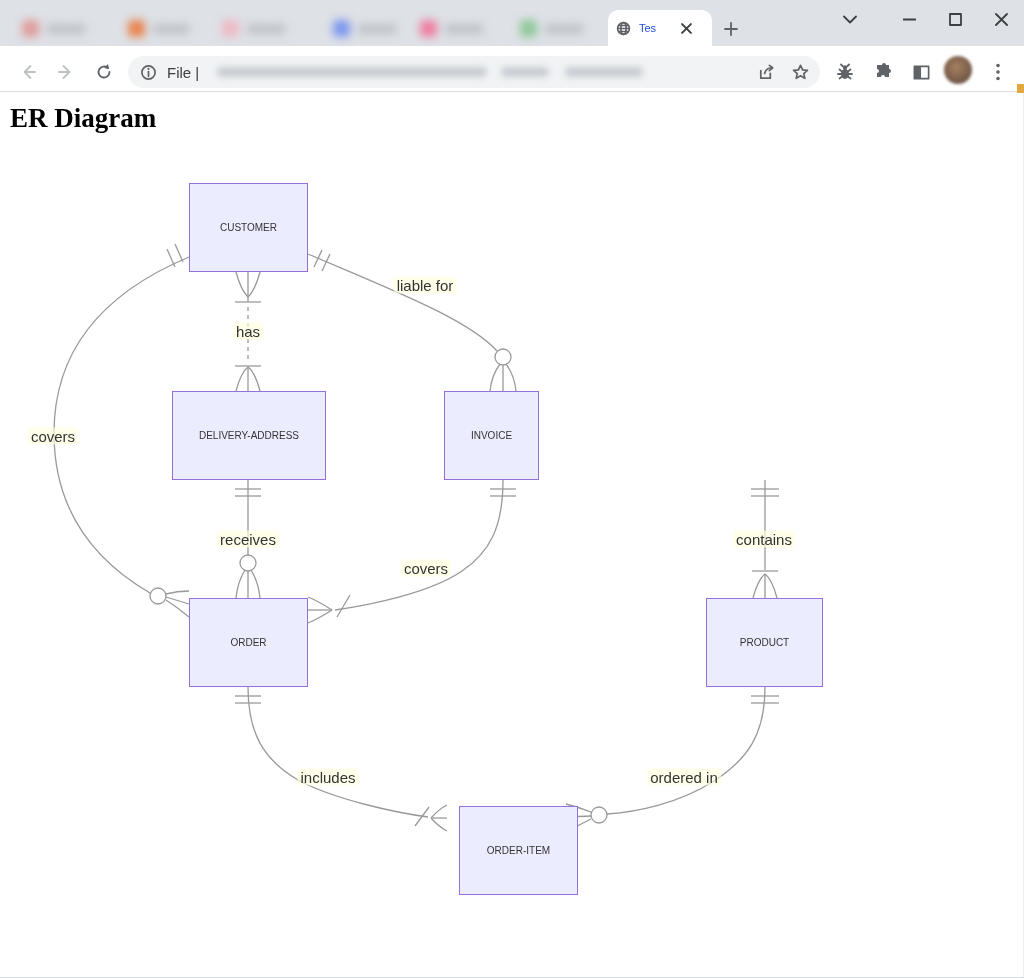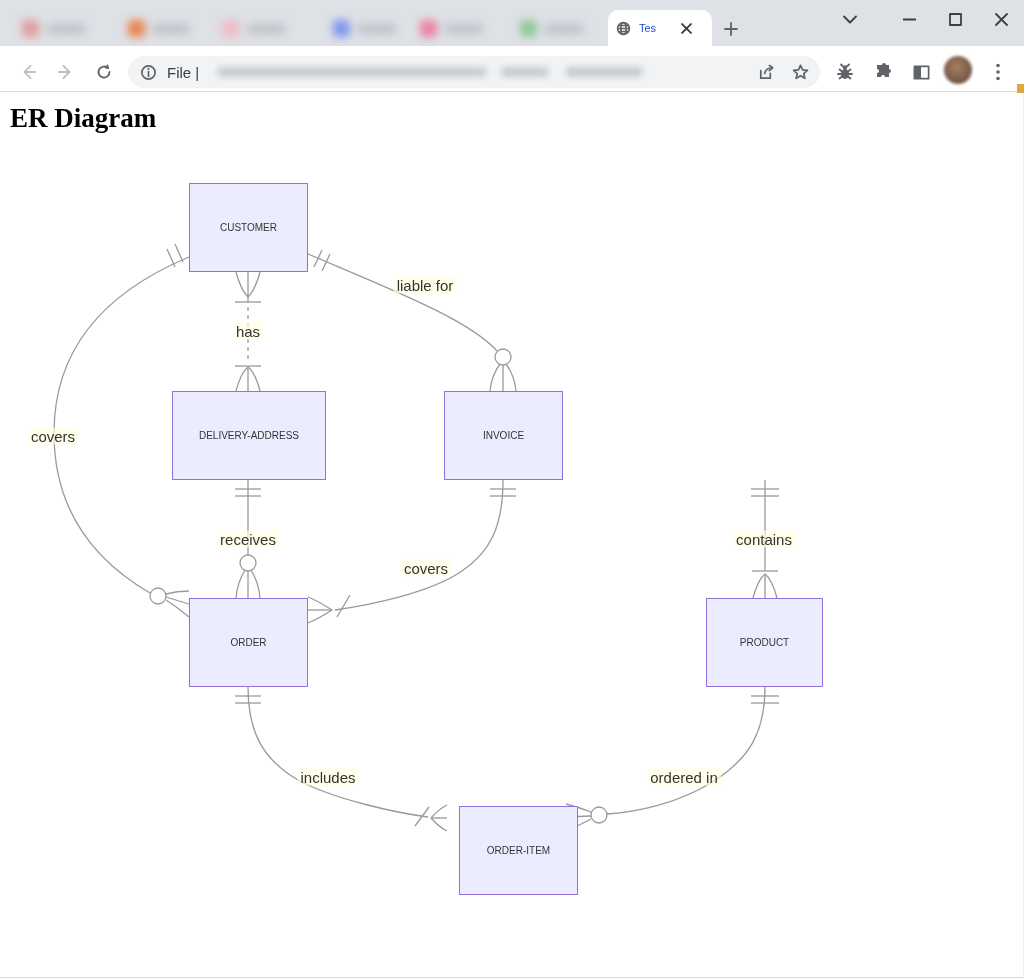--- a/index.html
+++ b/index.html
@@ -284,21 +284,21 @@
         </g>
       </g>
     </svg>
 
     <div class="entity" style="left:189px; top:90px;  width:119px; height:89px;">
         <span>CUSTOMER</span>
       </div>
     <div class="entity" style="left:172px; top:298px; width:154px; height:89px;">
         <span>DELIVERY-ADDRESS</span>
       </div>
-    <div class="entity" style="left:444px; top:298px; width:119px; height:89px;">
+    <div class="entity" style="left:444px; top:298px; width:95px; height:89px;">
         <span>INVOICE</span>
       </div>
     <div class="entity" style="left:189px; top:505px; width:119px; height:89px;">
         <span>ORDER</span>
       </div>
     <div class="entity" style="left:706px; top:505px; width:117px; height:89px;">
         <span>PRODUCT</span>
       </div>
     <div class="entity" style="left:447px; top:713px; width:119px; height:89px;margin-left:12px;">
         <span>ORDER-ITEM</span>

